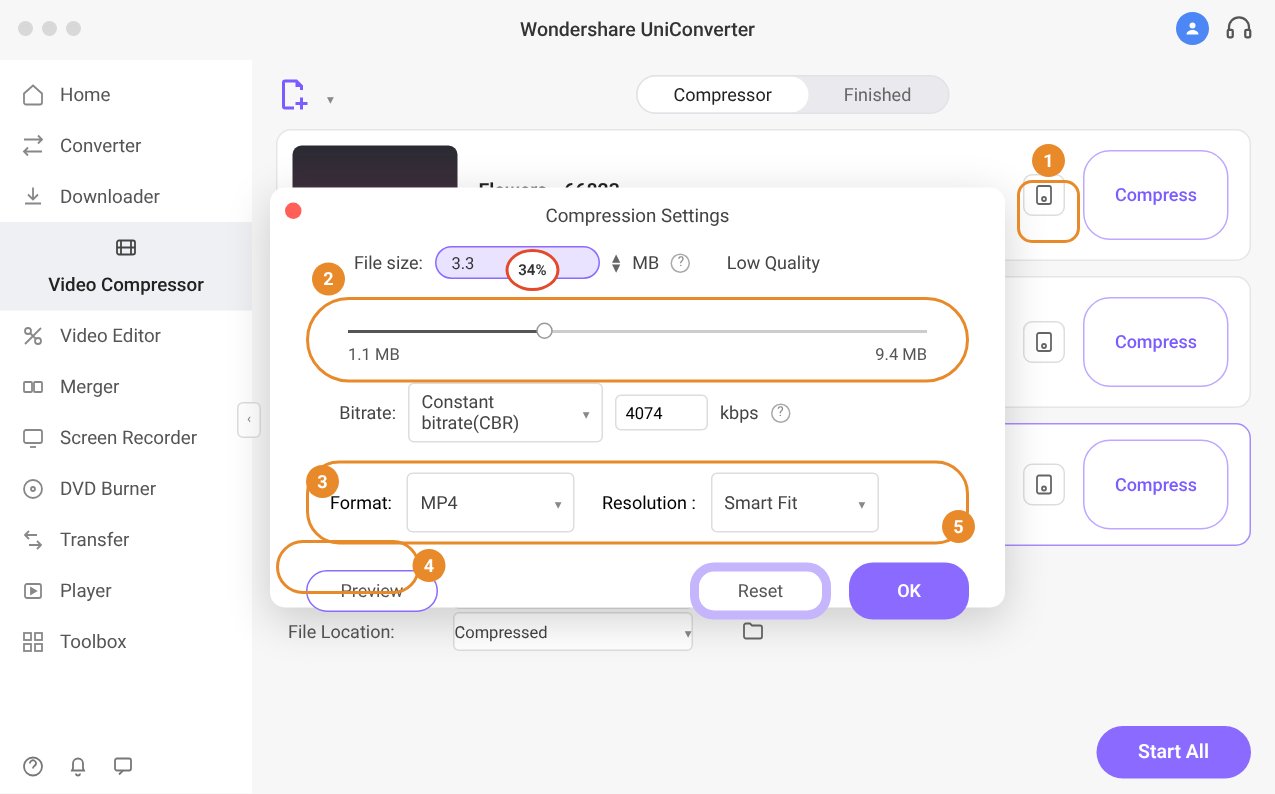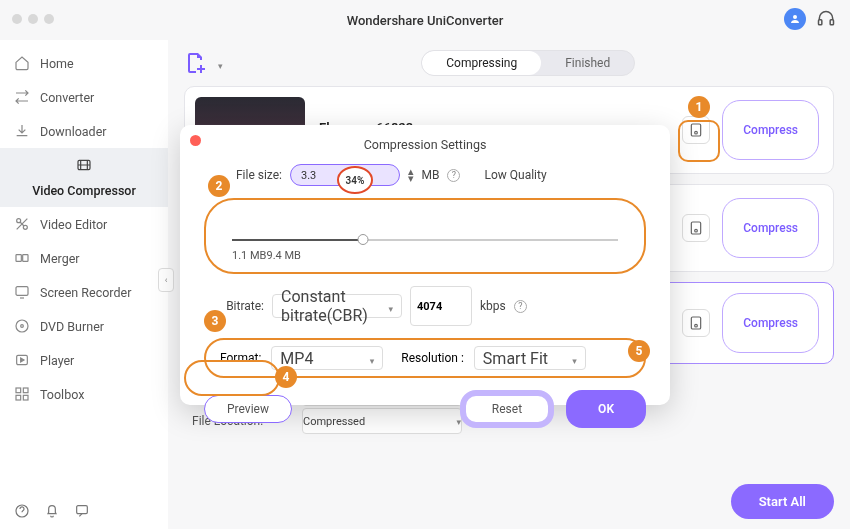--- a/index.html
+++ b/index.html
@@ -44,29 +44,29 @@
 .bottom-icons svg { width:16px; height:16px; }
 
 .modal { position:absolute; left:180px; top:125px; width:490px; height:280px; background:#fff; border-radius:10px; box-shadow:0 8px 30px rgba(0,0,0,.18); padding:10px 24px 16px 24px; z-index:50; }
 .modal-close { position:absolute; left:10px; top:10px; width:11px; height:11px; border-radius:50%; background:#ff5f57; }
 .modal-title { text-align:center; font-size:12.5px; color:#444; padding:2px 0 12px; }
 .row { display:flex; align-items:center; gap:8px; font-size:12px; color:#444; margin-bottom:12px; }
 .row label { min-width:54px; text-align:right; }
 .size-input { width:110px; height:22px; border:1.5px solid #8b6aff; border-radius:11px; padding:0 10px; font-size:11px; background:#eae3ff; color:#333; }
 .stepper { font-size:11px; color:#666; line-height:7px; display:flex; flex-direction:column; }
 .help { width:13px; height:13px; border:1px solid #aaa; border-radius:50%; font-size:9px; display:flex; align-items:center; justify-content:center; color:#888; }
-.slider-wrap { border:2.5px solid #e88a2a; border-radius:30px; padding:25px 26px 10px 26px; margin-bottom:12px; position:relative; }
+.slider-wrap { border:2.5px solid #e88a2a; border-radius:30px; padding:6px 26px 10px 26px; position:relative; }
 .slider-track { height:2px; background:#ccc; position:relative; margin:14px 0 8px; }
 .slider-fill { position:absolute; left:0; top:0; height:2px; background:#555; width:34%; }
 .slider-thumb { position:absolute; left:34%; top:-5px; width:11px; height:11px; border-radius:50%; background:#fff; border:1.5px solid #999; transform:translateX(-50%); }
 .slider-badge { position:absolute; left:34%; top:-34px; transform:translateX(-50%); width:36px; height:28px; border:2.5px solid #e24a2a; border-radius:50%; display:flex; align-items:center; justify-content:center; font-size:10px; font-weight:600; color:#333; background:#fff; }
-.slider-labels { display:flex; font-size:11px; color:#555; }
-.sel-box { height:24px; border:1px solid #ddd; border-radius:4px; background:#fff; padding:0 8px; font-size:16px; display:flex; align-items:center; justify-content:space-between; color:#444; }
+.slider-labels { display:flex; justify-content:space-between; font-size:11px; color:#555; }
+.sel-box { height:40px; border:1px solid #ddd; border-radius:4px; background:#fff; padding:0 8px; font-size:12px; display:flex; align-items:center; justify-content:space-between; color:#444; }
 .sel-box.w1{width:130px;} .sel-box.w3{width:112px;}
-.txt-input { width:62px; height:40px; border:1px solid #ddd; border-radius:4px; padding:0 6px; font-size:11px;font-weight:bold; }
+.txt-input { width:62px; height:24px; border:1px solid #ddd; border-radius:4px; padding:0 6px; font-size:11px; }
 .format-row { border:2.5px solid #e88a2a; border-radius:22px; padding:6px 14px; display:flex; align-items:center; gap:10px; margin-bottom:12px; }
 .modal-btns { display:flex; justify-content:space-between; align-items:center; }
 .btn-preview { padding:6px 22px; border:1.5px solid #8b6aff; border-radius:16px; background:#fff; color:#555; font-size:12px; }
 .btn-reset { padding:6px 26px; border:6px solid #c4b5fd; border-radius:16px; background:#fff; color:#555; font-size:12px; }
 .btn-ok { padding:6px 32px; border:none; border-radius:16px; background:#8b6aff; color:#fff; font-size:12px; font-weight:600; }
 .anno { position:absolute; width:22px; height:22px; border-radius:50%; background:#e88a2a; color:#fff; font-size:12px; font-weight:700; display:flex; align-items:center; justify-content:center; z-index:80; }
 .anno-box { position:absolute; border:2.5px solid #e88a2a; border-radius:10px; z-index:70; pointer-events:none; }
 .chev::after{content:"▾"; font-size:9px; color:#888; margin-left:4px;}
 </style>
 </head>
@@ -145,20 +145,26 @@
       </div>
     <div class="side-item">
         <svg class="ic" viewBox="0 0 24 24" fill="none" stroke="#888" stroke-width="1.8">
           <circle cx="12" cy="12" r="9"></circle>
           <circle cx="12" cy="12" r="2"></circle>
         </svg>
         <span>DVD Burner</span>
       </div>
     <div class="side-item">
         <svg class="ic" viewBox="0 0 24 24" fill="none" stroke="#888" stroke-width="1.8">
+          <path d="M8 3L4 7l4 4M4 7h12M16 21l4-4-4-4M20 17H8"></path>
+        </svg>
+        <span>Transfer</span>
+      </div>
+    <div class="side-item">
+        <svg class="ic" viewBox="0 0 24 24" fill="none" stroke="#888" stroke-width="1.8">
           <rect x="4" y="5" width="16" height="14" rx="2"></rect>
           <path d="M10 9l5 3-5 3z" fill="#888"></path>
         </svg>
         <span>Player</span>
       </div>
     <div class="side-item">
         <svg class="ic" viewBox="0 0 24 24" fill="none" stroke="#888" stroke-width="1.8">
           <rect x="3" y="3" width="7" height="7"></rect>
           <rect x="14" y="3" width="7" height="7"></rect>
           <rect x="3" y="14" width="7" height="7"></rect>
@@ -170,21 +176,21 @@
   <div class="collapse">‹</div>
 
   <div class="main">
     <div class="main-hdr">
       <svg class="addfile" viewBox="0 0 24 24" fill="currentColor">
           <path d="M6 2h8l4 4v3h-2V7h-3V4H6v16h6v2H6a2 2 0 01-2-2V4a2 2 0 012-2z"></path>
           <path d="M18 14v3h3v2h-3v3h-2v-3h-3v-2h3v-3z"></path>
         </svg>
       <span class="chev"></span>
       <div class="segtabs">
-        <span class="act">Compressing</span>
+        <span class="act">Compressor</span>
         <span>Finished</span>
       </div>
     </div>
 
     <div class="card">
       <div class="thumb"></div>
       <div class="card-body">
         <div class="card-title">Flowers - 66823</div>
       </div>
       <div class="card-right">

